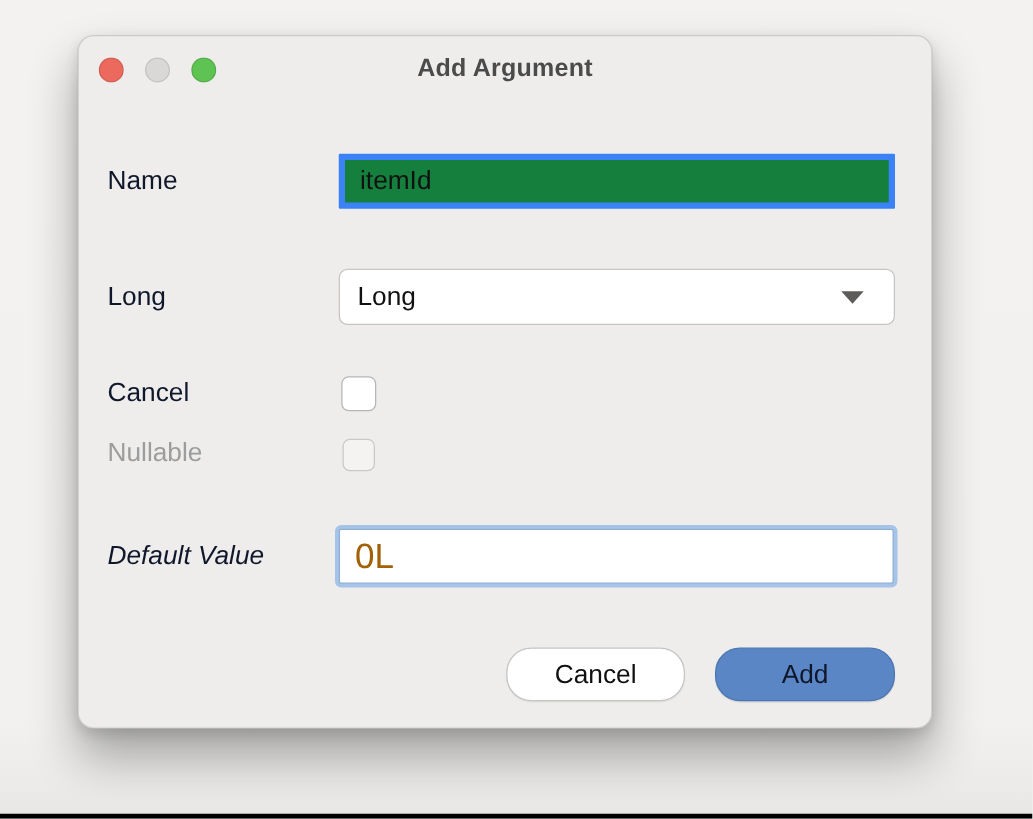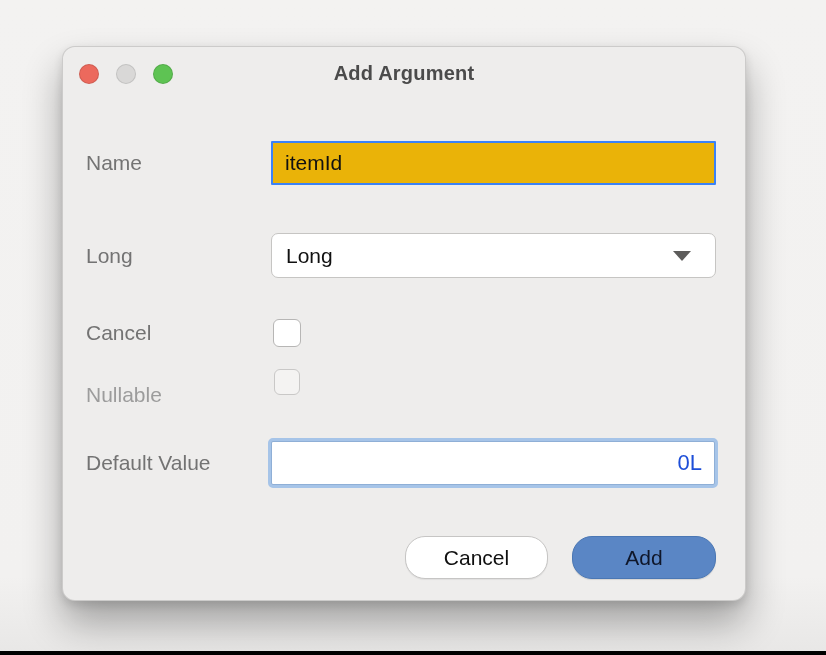--- a/index.html
+++ b/index.html
@@ -25,21 +25,21 @@
     bottom: 0;
     width: 826px;
     height: 4px;
     background: #000;
     z-index: 10;
   }
 
   .dialog {
     position: absolute;
     left: 62px;
-    top: 46px;
+    top: 28px;
     width: 684px;
     height: 555px;
     background: #eeedec;
     border: 1px solid rgba(0,0,0,0.14);
     border-radius: 13px;
     box-shadow: 0 22px 38px rgba(0,0,0,0.32), 0 4px 10px rgba(0,0,0,0.12);
     box-sizing: border-box;
   }
 
   
@@ -72,31 +72,31 @@
     font-weight: bold;
     color: #4b4b4b;
     letter-spacing: 0.2px;
   }
 
   
   .label {
     position: absolute;
     left: 23px;
     font-size: 21px;
-    color: #737373;
+    color: #0f172a;
     display: flex;
     align-items: center;
   }
-  .label.disabled { color: #9c9c9c; margin-top: 14px; }
+  .label.disabled { color: #9c9c9c; }
 
   .text-input {
     position: absolute;
     box-sizing: border-box;
-    background: #eab308;
-    border: 2px solid #3b82f6;
+    background: #15803d;
+    border: 5px solid #3b82f6;
     font-family: "Liberation Sans", sans-serif;
     font-size: 21px;
     color: #111;
     padding: 0 12px;
     outline: none;
   }
 
   #name-label { top: 94px; height: 44px; }
   #name-input {
     left: 208px; top: 94px;
@@ -140,44 +140,43 @@
   }
   #array-checkbox { left: 210px; top: 272px; width: 28px; height: 28px; }
 
   #nullable-label { top: 321px; height: 26px; }
   #nullable-checkbox {
     left: 211px; top: 322px; width: 26px; height: 26px;
     background: rgba(255,255,255,0.35);
     border: 1px solid #c9c8c7;
   }
 
-  #default-label { top: 391px; height: 50px; }
+  #default-label { top: 391px; height: 50px; font-style: italic; }
   .focus-wrap {
     position: absolute;
     left: 205px; top: 391px;
     width: 450px; height: 50px;
     box-sizing: border-box;
     border: 3px solid #a6c4e8;
     border-radius: 5px;
     background: #a6c4e8;
   }
   .focus-wrap input {
     position: absolute;
     inset: 0;
     width: 100%; height: 100%;
     box-sizing: border-box;
     border: 1px solid #8fafd6;
     border-radius: 2px;
     background: #ffffff;
     font-family: "Liberation Sans", sans-serif;
-    font-size: 22px;
-    color: #1d4ed8;
+    font-size: 28px;
+    color: #a16207;
     padding: 0 12px;
     outline: none;
-    text-align: right;
   }
 
   
   .btn {
     position: absolute;
     top: 489px;
     height: 43px;
     box-sizing: border-box;
     border-radius: 20px;
     font-family: "Liberation Sans", sans-serif;

